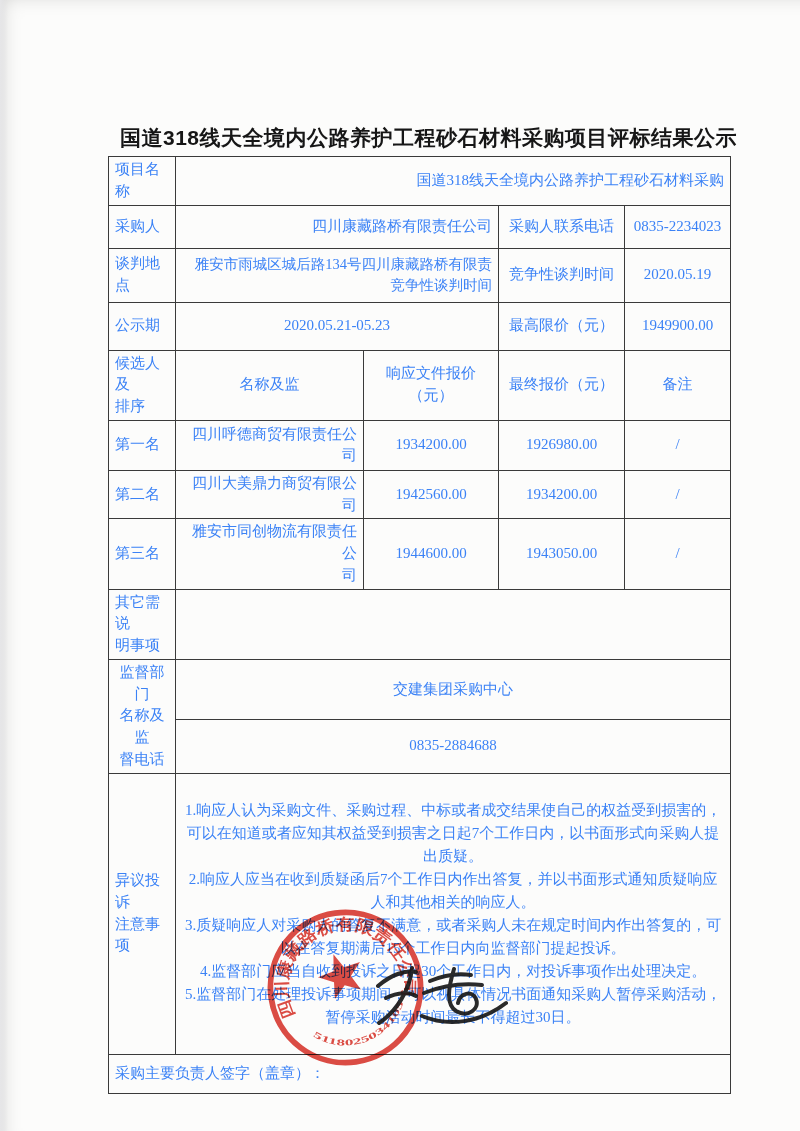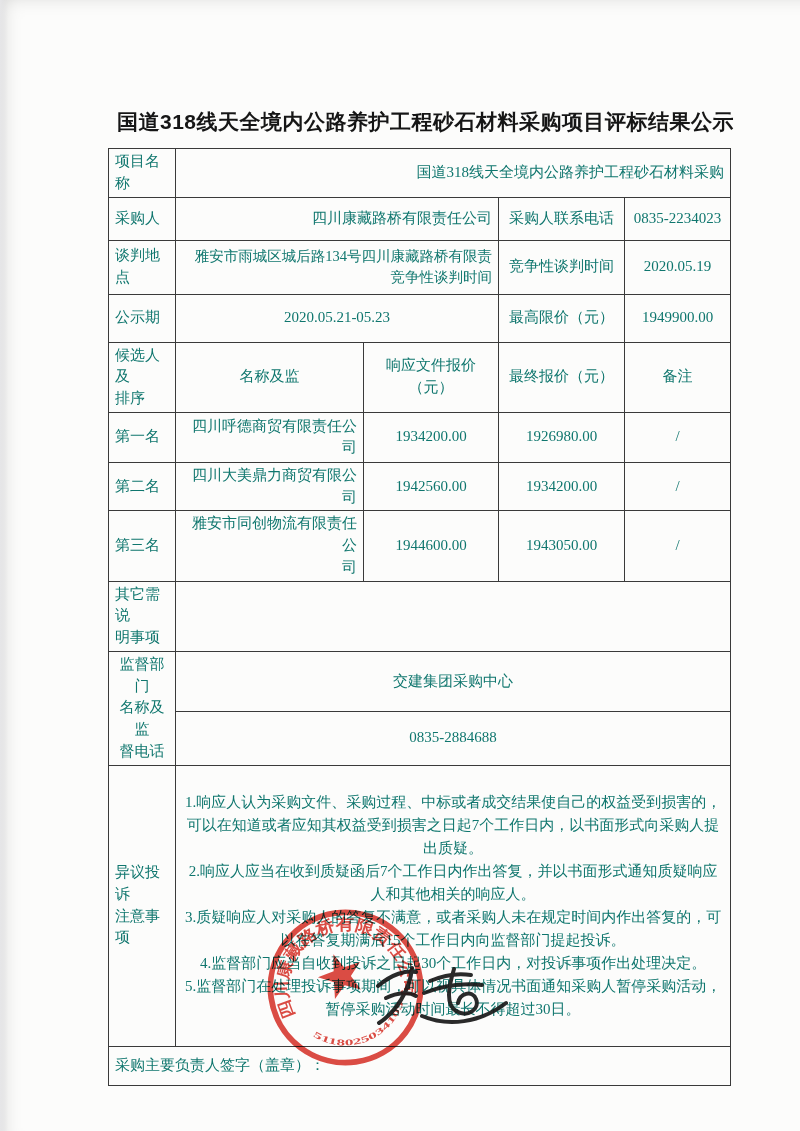--- a/index.html
+++ b/index.html
@@ -16,29 +16,29 @@
     background:#fcfcfb;
     overflow:hidden;
     box-shadow:inset 14px 8px 22px -16px rgba(0,0,0,.25);
   }
   .page::before{
     content:"";position:absolute;left:0;top:0;bottom:0;width:8px;
     background:linear-gradient(90deg,#e6e6e8,rgba(255,255,255,0));
     pointer-events:none;
   }
   .title{
-    position:absolute;left:104px;top:108px;width:630px;margin:0;
+    position:absolute;left:104px;top:108px;width:630px;margin:16px;
     font-family:"Liberation Sans","DejaVu Sans",sans-serif;
     font-size:21px;font-weight:bold;letter-spacing:.5px;
-    text-align:right;color:#161616;
+    text-align:left;color:#161616;
   }
   table.doc-table{
-    position:absolute;left:108px;top:148px;width:622px;
+    position:absolute;left:108px;top:156px;width:622px;
     border-collapse:collapse;table-layout:fixed;
-    font-size:15px;color:#0f766e;
+    font-size:15px;color:#3b82f6;
   }
   .doc-table td{
     border:1.8px solid #3a3a3a;
     padding:2px 6px;
     vertical-align:middle;
     line-height:1.45;
     overflow:hidden;
   }
   .label{text-align:left;padding-left:6px;}
   .left{text-align:right;padding-left:8px;}

